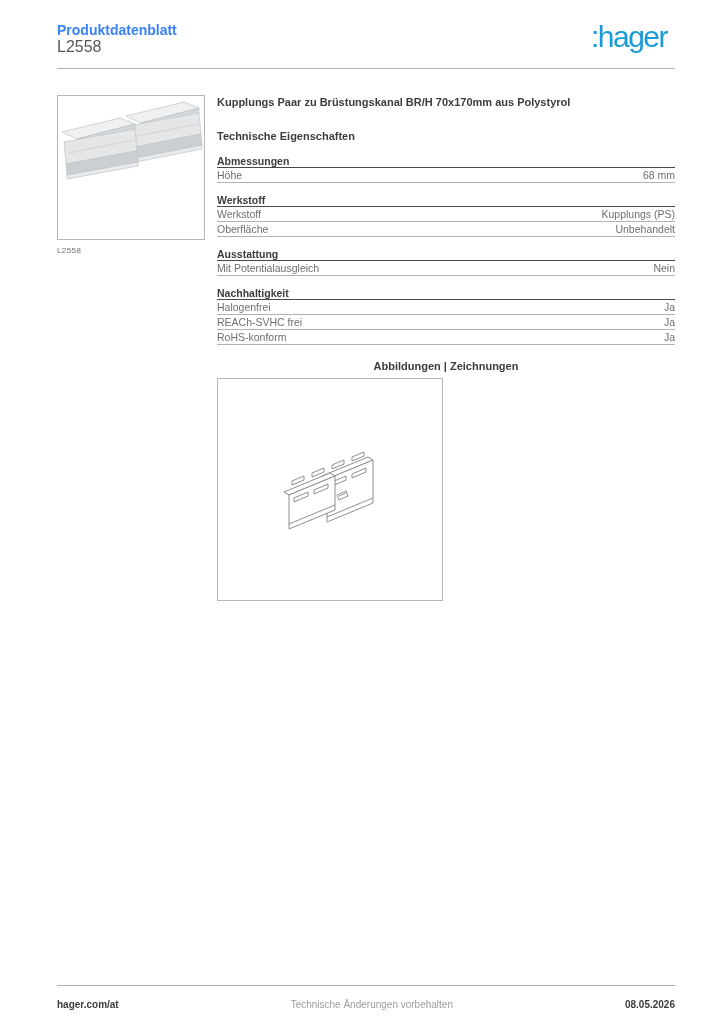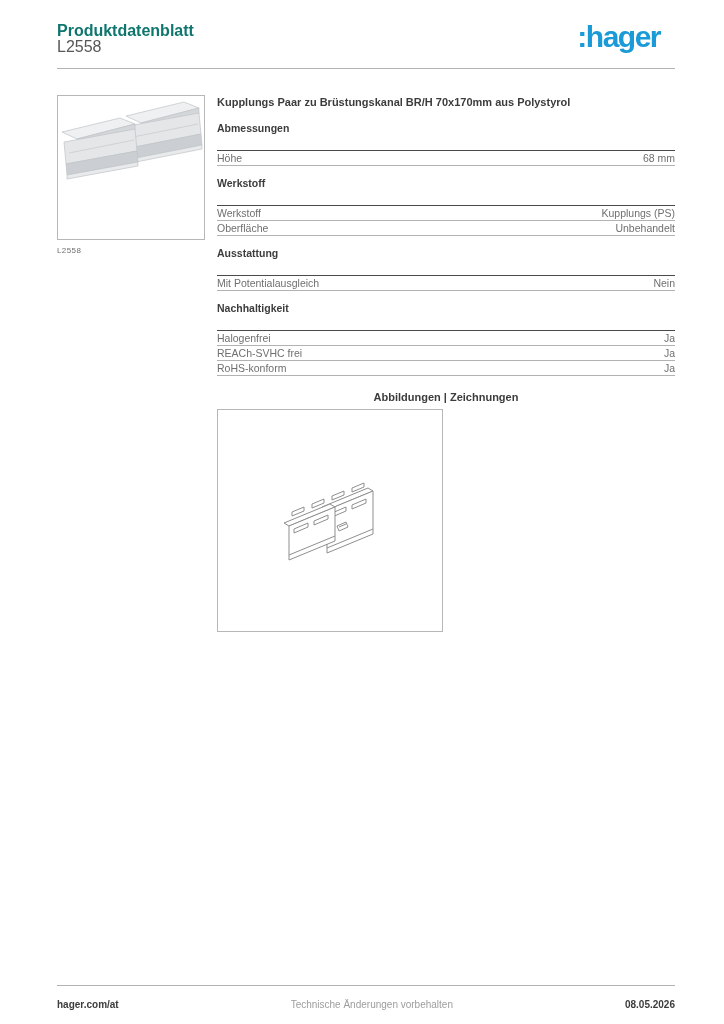--- a/index.html
+++ b/index.html
@@ -2,40 +2,40 @@
 <html><head>
 <meta charset="utf-8">
 <style>
   html,body{margin:0;padding:0;background:#ffffff;}
   .page{
     position:relative;width:724px;height:1024px;background:#ffffff;overflow:hidden;
     font-family:"Liberation Sans","DejaVu Sans",sans-serif;color:#575756;
   }
   
   .header{position:absolute;left:57px;right:49px;top:24px;height:40px;}
-  .doc-title{font-size:16px;font-weight:bold;color:#0f766e;line-height:13px;}
+  .doc-title{font-size:14px;font-weight:bold;color:#3b82f6;line-height:13px;}
   .doc-subtitle{font-size:16px;color:#575756;line-height:15px;margin-top:2px;}
   .logo{
-    position:absolute;right:15px;top:0;font-size:30px;font-weight:bold;
+    position:absolute;right:8px;top:0;font-size:30px;font-weight:normal;
     color:#1a9ad6;letter-spacing:-1.5px;line-height:26px;
   }
   .header-rule{position:absolute;left:57px;right:49px;top:68px;border-top:1px solid #b2b2b2;}
   
   .content{position:absolute;left:57px;right:49px;top:95px;display:flex;}
   .left-col{width:148px;flex:none;margin-right:12px;}
   .thumb-box{width:146px;height:143px;border:1px solid #b7b7b7;background:#fff;}
   .thumb-caption{margin-top:6px;font-size:8px;color:#706f6f;letter-spacing:.4px;}
   .main-col{flex:1;min-width:0;}
   .product-title{font-size:11px;font-weight:bold;color:#3c3c3b;line-height:13px;margin-top:1px;}
   .tech-heading{font-size:11px;font-weight:bold;color:#3c3c3b;line-height:12px;margin-top:21px;}
   .section{margin-top:14px;}
   .section + .section{margin-top:12px;}
   .section-heading{
     font-size:10.5px;font-weight:bold;color:#3c3c3b;line-height:11px;
-    padding-bottom:16px;border-bottom:1px solid #4a4a49;
+    padding-bottom:0;border-bottom:1px solid #4a4a49;
   }
   .spec-row{
     display:flex;justify-content:space-between;align-items:baseline;
     font-size:10.5px;color:#706f6f;line-height:11px;
     padding:2px 0 1px;border-bottom:1px solid #b2b2b2;
   }
   .spec-value{text-align:center;white-space:nowrap;padding-left:10px;}
   .drawings-heading{font-size:11px;font-weight:bold;color:#3c3c3b;line-height:12px;margin-top:15px;text-align:center;}
   .drawing-box{
     margin-top:6px;width:224px;height:221px;border:1px solid #b7b7b7;background:#fff;
@@ -83,20 +83,21 @@
             <polygon points="9,79 80,66 80,70 9,83" fill="#e9eaeb"></polygon>
             <line x1="11" y1="57" x2="76" y2="44" stroke="#c6cacd"></line>
           </g>
         </svg>
       </div>
       <div class="thumb-caption">L2558</div>
     </div>
 
     <div class="main-col">
       <div class="product-title">Kupplungs Paar zu Brüstungskanal BR/H 70x170mm aus Polystyrol</div>
+      <div class="tech-heading">Technische Eigenschaften</div>
 
       <div class="section">
         <div class="section-heading">Abmessungen</div>
         <div class="spec-row">
           <span class="spec-label">Höhe</span>
           <span class="spec-value">68 mm</span>
         </div>
       </div>
 
       <div class="section">

